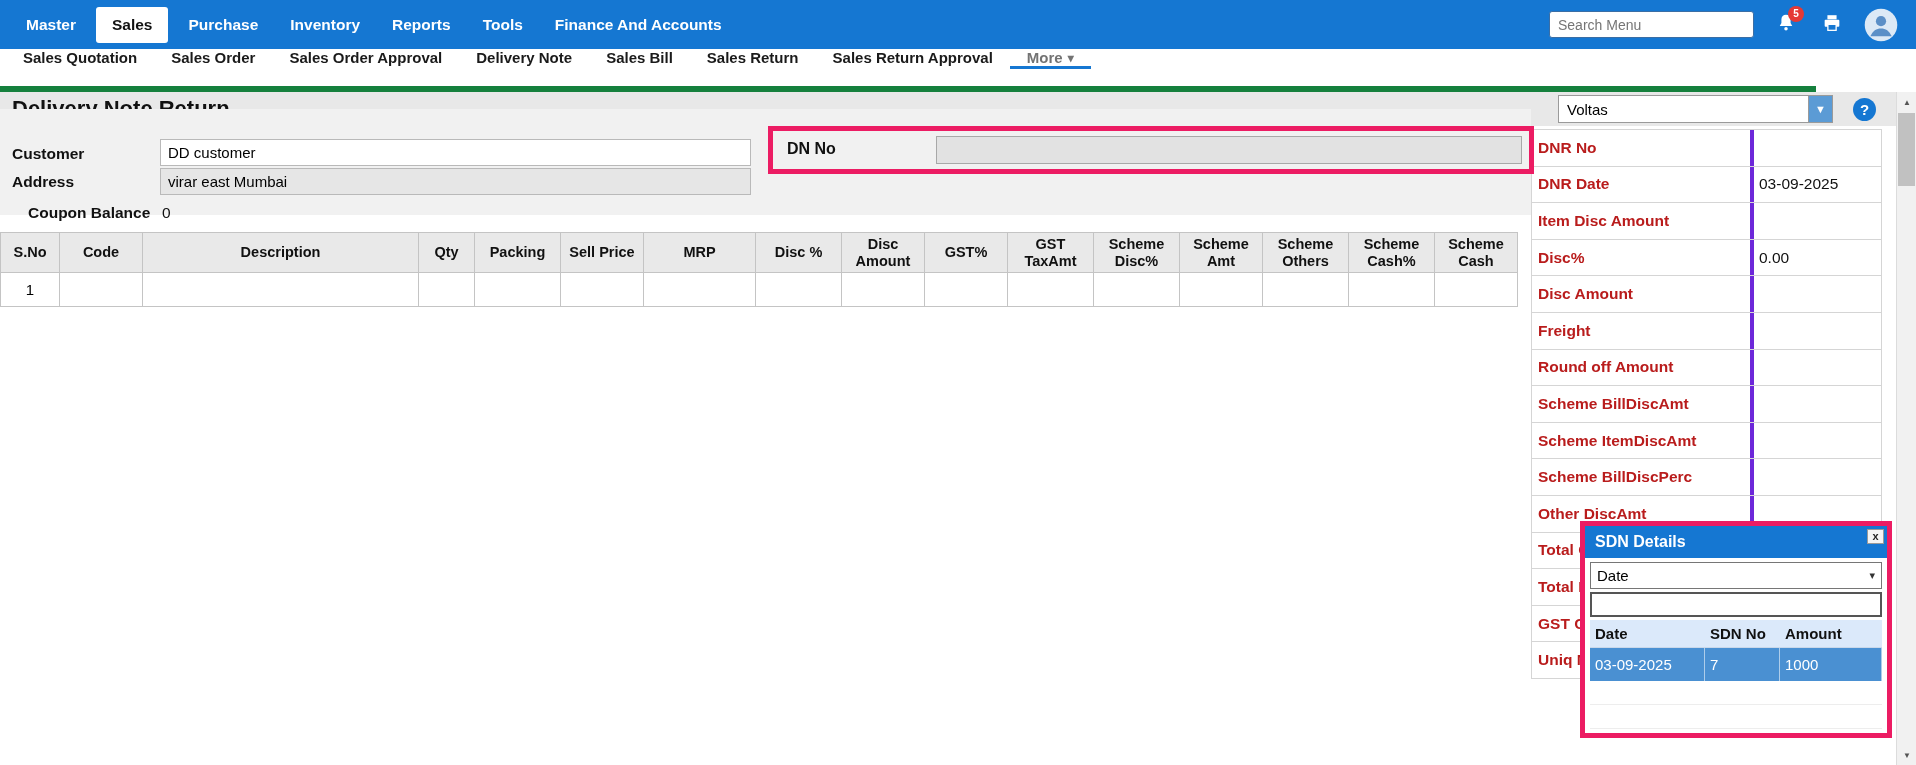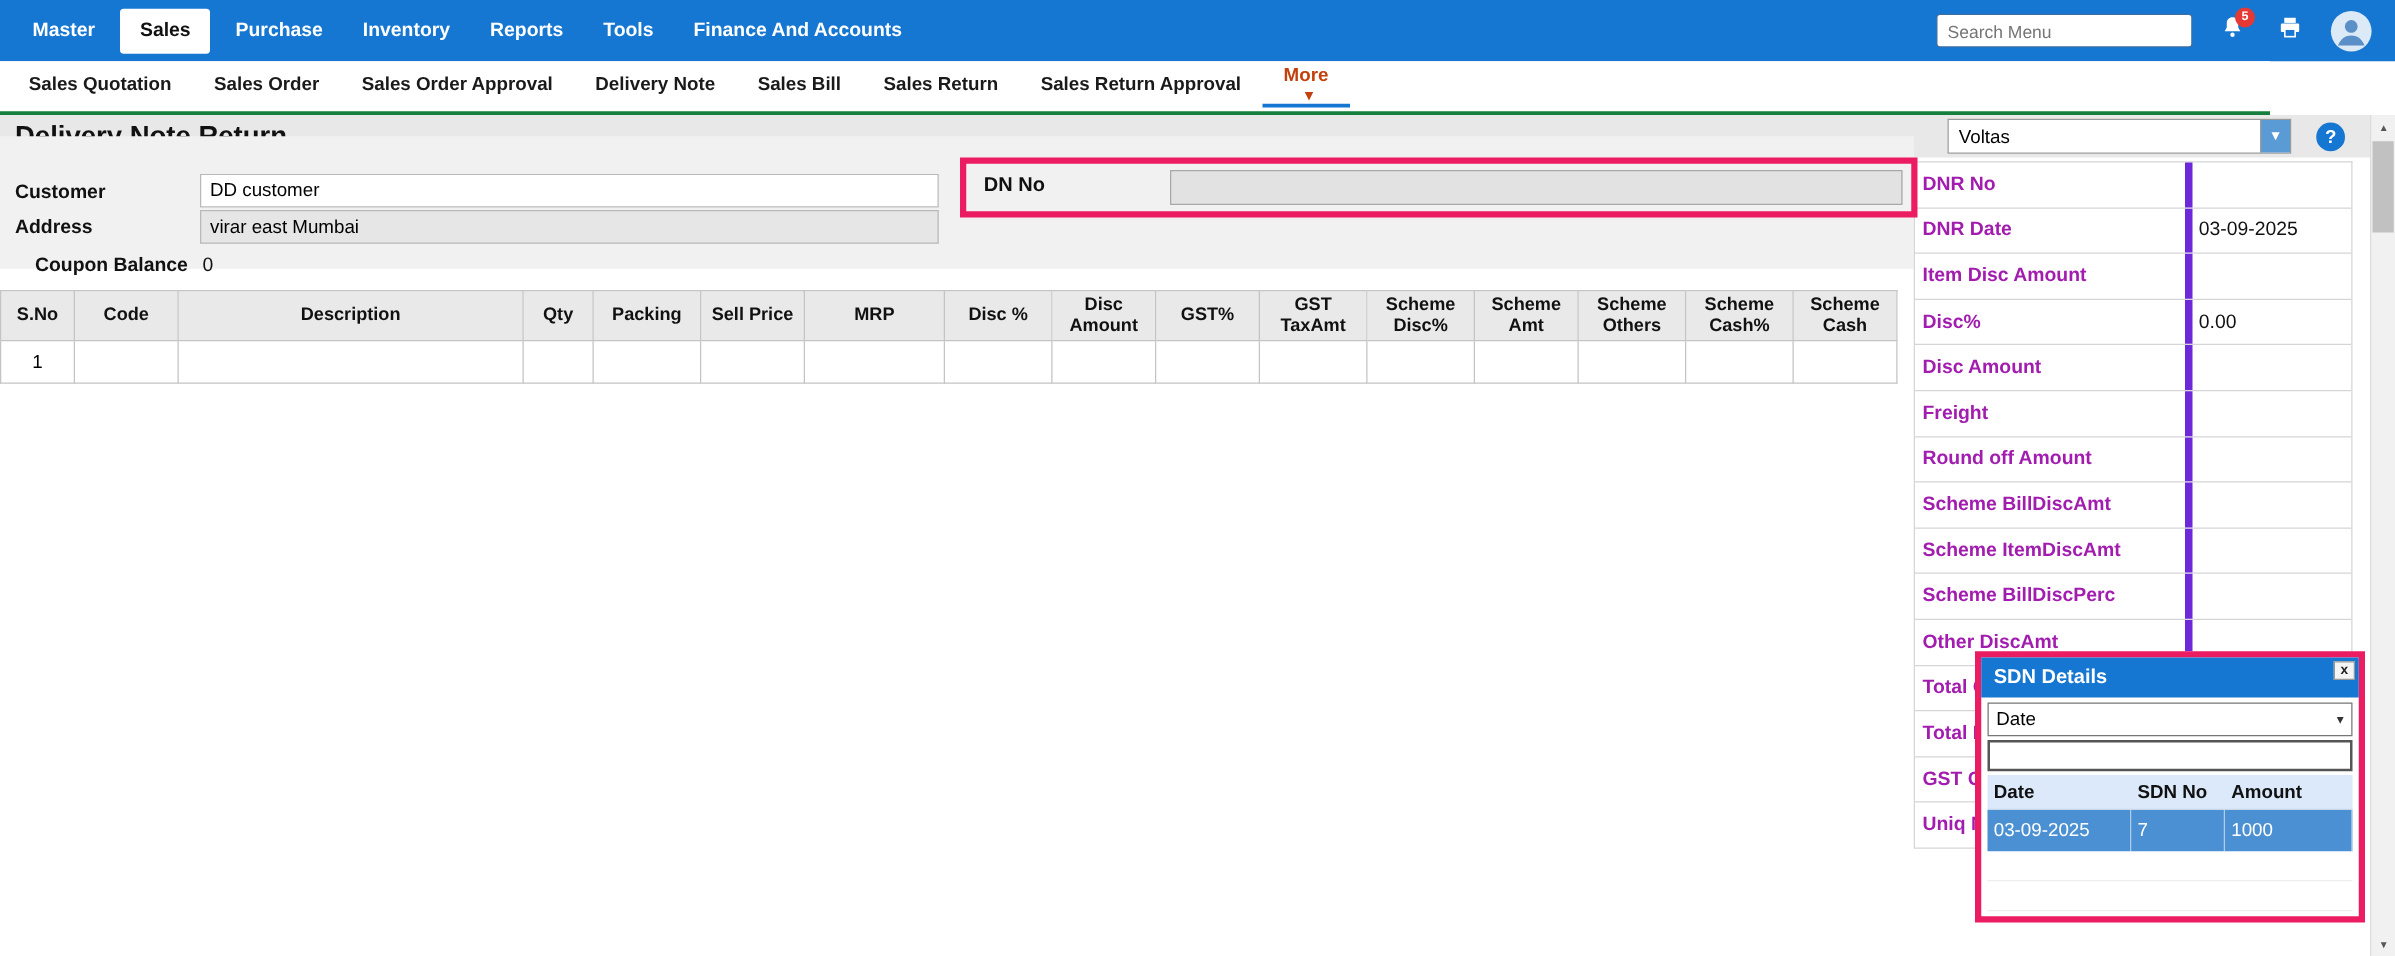--- a/index.html
+++ b/index.html
@@ -19,24 +19,24 @@
                 padding: 0 8px; font-size: 14px; color: #444; background: #fff; }
   .icon-btn { position: relative; width: 28px; height: 28px; display: flex; align-items: center;
               justify-content: center; cursor: pointer; }
   .badge { position: absolute; top: -5px; right: -4px; min-width: 16px; height: 16px; background: #e53935;
            color: #fff; border-radius: 8px; font-size: 10px; font-weight: bold; display: flex;
            align-items: center; justify-content: center; padding: 0 3px; }
   .avatar { width: 34px; height: 34px; border-radius: 50%; overflow: hidden; cursor: pointer; }
 
   
   .subnav { position: absolute; left: 0; top: 49px; width: 1816px; height: 43px; background: #fff;
-            border-bottom: 3px solid #15803d; display: flex; align-items: center; padding-left: 6px; }
+            border-bottom: 6px solid #15803d; display: flex; align-items: flex-start; padding-left: 6px; }
   .subnav-item { display: flex; align-items: center; padding: 0 17px; font-size: 15px; font-weight: bold;
                  color: #1a1a1a; cursor: pointer; border-bottom: 3px solid transparent; }
-  .subnav-item.active { color: #c2410c; border-bottom-color: #1577d2; flex-direction: column; }
+  .subnav-item.active { color: #737373; border-bottom-color: #1577d2; }
   .subnav-item .caret { margin-left: 5px; font-size: 12px; }
 
   
   .titlebar { position: absolute; left: 0; top: 92px; width: 1916px; height: 34px; background: #e8e8e8;
               display: flex; align-items: center; }
   .page-title { font-size: 22px; font-weight: bold; color: #111; padding-left: 12px; }
   .titlebar-right { position: absolute; right: 40px; top: 3px; display: flex; align-items: center; gap: 20px; }
   .combo { position: relative; width: 275px; height: 28px; background: #fff; border: 1px solid #9a9a9a;
            display: flex; align-items: center; font-size: 15px; padding-left: 8px; cursor: pointer; }
   .combo .combo-btn { position: absolute; right: 0; top: 0; width: 24px; height: 100%; background: #5b9bd5;
@@ -66,22 +66,22 @@
   .items-table th { background: #e9e9e9; border: 1px solid #c4c4c4; font-size: 14.5px; font-weight: bold;
                     color: #111; height: 40px; text-align: center; vertical-align: middle; line-height: 1.15;
                     padding: 2px; overflow: hidden; }
   .items-table td { border: 1px solid #c4c4c4; height: 34px; font-size: 15px; text-align: center;
                     background: #fff; }
 
   
   .summary { position: absolute; left: 1531px; top: 129px; width: 351px; border-top: 1px solid #d5d5d5;
              border-left: 1px solid #d5d5d5; border-right: 1px solid #d5d5d5; background: #fff; }
   .summary-row { display: flex; height: 36.6px; border-bottom: 1px solid #d5d5d5; align-items: center; }
-  .summary-label { width: 222px; padding-left: 6px; font-size: 15.5px; font-weight: bold; color: #a21caf;
-                   border-right: 6px solid #6d28d9; height: 100%; display: flex; align-items: center;
+  .summary-label { width: 222px; padding-left: 6px; font-size: 15.5px; font-weight: bold; color: #b91c1c;
+                   border-right: 4px solid #6d28d9; height: 100%; display: flex; align-items: center;
                    white-space: nowrap; overflow: hidden; }
   .summary-value { flex: 1; padding-left: 5px; font-size: 15.5px; color: #111; white-space: nowrap; }
 
   
   .sdn-popup { position: absolute; left: 1580px; top: 521px; width: 312px; height: 217px;
                border: 5px solid #ec1c63; background: #fff; z-index: 10; }
   .sdn-header { position: relative; height: 32px; background: #1577d2; color: #fff; display: flex;
                 align-items: center; padding-left: 10px; font-size: 16px; font-weight: bold; }
   .sdn-close { position: absolute; right: 3px; top: 3px; width: 17px; height: 15px; background: #f4f4f4;
                border: 1px solid #999; color: #222; font-size: 11px; font-weight: bold; line-height: 12px;

